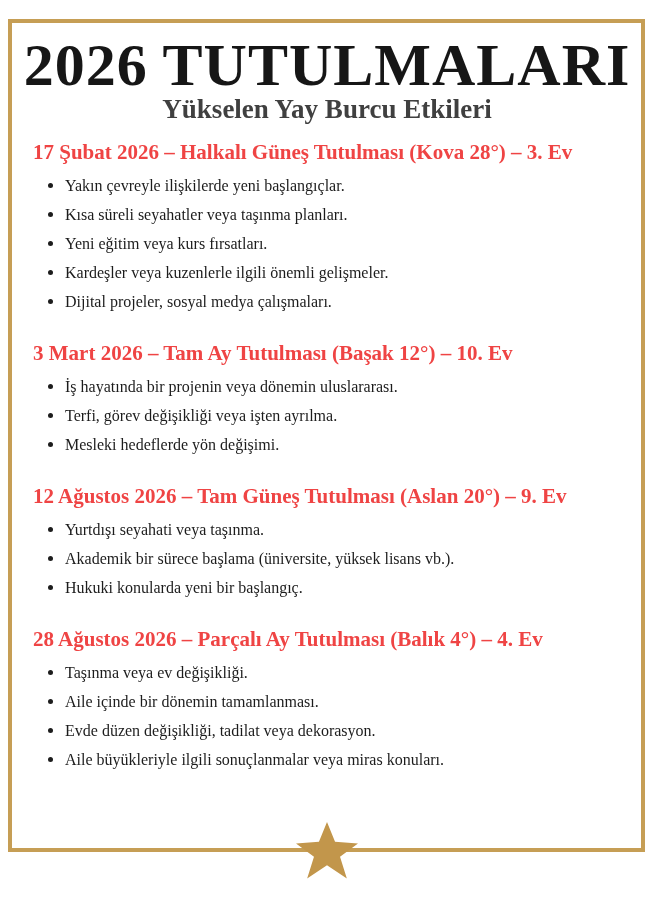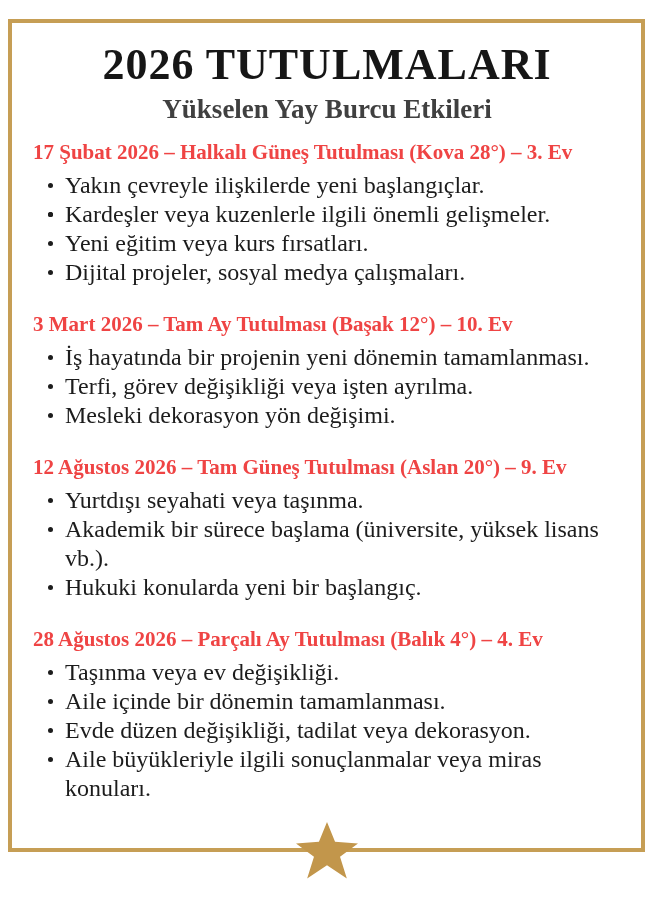--- a/index.html
+++ b/index.html
@@ -27,21 +27,21 @@
   }
   .header {
     position: absolute;
     top: 40px;
     left: 0;
     width: 654px;
     text-align: center;
   }
   .header h1 {
     margin: 0;
-    font-size: 44px;
+    font-size: 60px;
     line-height: 50px;
     font-weight: bold;
     letter-spacing: 1px;
     color: #161616;
   }
   .header h2 {
     margin: 3px 0 0 0;
     font-size: 27px;
     line-height: 33px;
     font-weight: bold;
@@ -61,21 +61,21 @@
     color: #ef4444;
   }
   .bullet-list {
     margin: 0 0 22px 0;
     padding: 0;
     list-style: none;
   }
   .bullet-list li {
     position: relative;
     padding-left: 32px;
-    font-size: 24px;
+    font-size: 16px;
     line-height: 29px;
   }
   .bullet-dot {
     position: absolute;
     left: 15px;
     top: 12px;
     width: 5px;
     height: 5px;
     border-radius: 50%;
     background: #1d1d1d;
@@ -104,56 +104,57 @@
   <section class="eclipse-section">
     <h3>17 Şubat 2026 – Halkalı Güneş Tutulması (Kova 28°) – 3. Ev</h3>
     <ul class="bullet-list">
   <li>
     <span class="bullet-dot"></span>
     <span>Yakın çevreyle ilişkilerde yeni başlangıçlar.</span>
   </li>
 
   <li>
     <span class="bullet-dot"></span>
+    <span>Kısa süreli seyahatler veya taşınma planları.</span>
+  </li>
+
+  <li>
+    <span class="bullet-dot"></span>
+    <span>Yeni eğitim veya kurs fırsatları.</span>
   </li>
 
   <li>
     <span class="bullet-dot"></span>
     <span>Kardeşler veya kuzenlerle ilgili önemli gelişmeler.</span>
   </li>
 
   <li>
     <span class="bullet-dot"></span>
-    <span>Yeni eğitim veya kurs fırsatları.</span>
-  </li>
-
-  <li>
-    <span class="bullet-dot"></span>
     <span>Dijital projeler, sosyal medya çalışmaları.</span>
   </li>
 </ul>
   </section>
 
   <section class="eclipse-section">
     <h3>3 Mart 2026 – Tam Ay Tutulması (Başak 12°) – 10. Ev</h3>
     <ul class="bullet-list">
   <li>
     <span class="bullet-dot"></span>
-    <span>İş hayatında bir projenin yeni dönemin tamamlanması.</span>
+    <span>İş hayatında bir projenin veya dönemin uluslararası.</span>
   </li>
 
   <li>
     <span class="bullet-dot"></span>
     <span>Terfi, görev değişikliği veya işten ayrılma.</span>
   </li>
 
 
   <li>
     <span class="bullet-dot"></span>
-    <span>Mesleki dekorasyon yön değişimi.</span>
+    <span>Mesleki hedeflerde yön değişimi.</span>
   </li>
 </ul>
   </section>
 
   <section class="eclipse-section">
     <h3>12 Ağustos 2026 – Tam Güneş Tutulması (Aslan 20°) – 9. Ev</h3>
     <ul class="bullet-list">
   <li>
     <span class="bullet-dot"></span>
     <span>Yurtdışı seyahati veya taşınma.</span>

